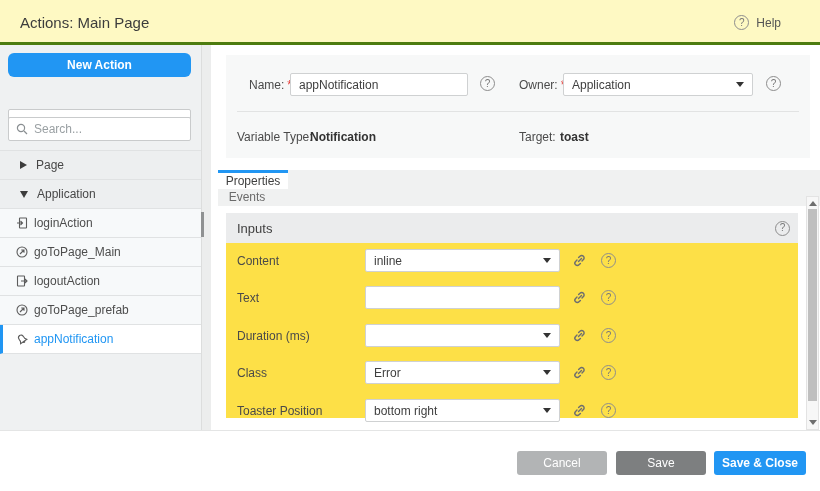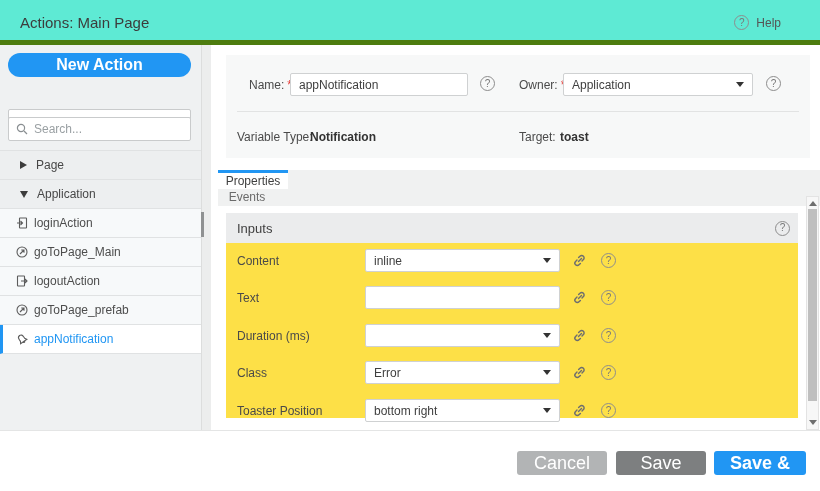--- a/index.html
+++ b/index.html
@@ -5,21 +5,21 @@
   * { margin:0; padding:0; box-sizing:border-box; }
   body { background:#fff; }
   .page {
     position:relative; width:820px; height:491px; overflow:hidden;
     background:#ffffff; font-family:"Liberation Sans","DejaVu Sans",sans-serif;
     font-size:12px; color:#3f3f3f;
   }
   
   .header {
     position:absolute; left:0; top:0; width:820px; height:45px;
-    background:#5eead4; border-bottom:5px solid #4d7c0f;
+    background:#fef9c3; border-bottom:3px solid #4d7c0f;
   }
   .header .title {
     position:absolute; left:20px; top:0; line-height:45px;
     font-size:15px; color:#3c3c3c;
   }
   .help-group {
     position:absolute; right:39px; top:0; height:45px;
     display:flex; align-items:center; gap:7px; cursor:pointer;
   }
   .help-circle {
@@ -37,22 +37,22 @@
   .side-track {
     position:absolute; left:201px; top:0; width:10px; height:385px;
     background:#eceded; border-left:1px solid #dcdddd;
   }
   .side-thumb {
     position:absolute; left:201px; top:167px; width:3px; height:25px;
     background:#8f9192;
   }
   .btn-new-action {
     position:absolute; left:8px; top:8px; width:183px; height:24px;
-    background:#2196f3; color:#fff; font-weight:bold; font-size:16px;
-    border:none; border-radius:12px; text-align:center; line-height:24px; cursor:pointer;
+    background:#2196f3; color:#fff; font-weight:bold; font-size:12px;
+    border:none; border-radius:6px; text-align:center; line-height:24px; cursor:pointer;
   }
   .filter-select {
     position:absolute; left:8px; top:40px; width:183px; height:25px;
     background:#fff; border:1px solid #c9cbcc; border-radius:2px;
     display:flex; align-items:center; padding:0 8px; cursor:pointer;margin-top:24px;
   }
   .filter-select .val { flex:1; color:#3f3f3f; }
   .search-box {
     position:absolute; left:8px; top:72px; width:183px; height:24px;
     background:#fff; border:1px solid #c9cbcc; border-radius:2px;
@@ -158,21 +158,21 @@
   .sb-up   { top:4px;    border-left:4px solid transparent; border-right:4px solid transparent; border-bottom:5px solid #6e6e6e; }
   .sb-down { bottom:4px; border-left:4px solid transparent; border-right:4px solid transparent; border-top:5px solid #6e6e6e; }
 
   
   .footer {
     position:absolute; left:0; top:430px; width:820px; height:61px;
     background:#fff; border-top:1px solid #e4e5e5;
   }
   .fbtn {
     position:absolute; top:20px; height:24px; border:none; border-radius:3px;
-    color:#fff; font-size:18px; font-family:inherit; cursor:pointer; line-height:24px;
+    color:#fff; font-size:12px; font-family:inherit; cursor:pointer; line-height:24px;
     text-align:center; padding:0;
   }
   .btn-cancel { left:517px; width:90px; background:#b2b4b5; }
   .btn-save   { left:616px; width:90px; background:#7d7f80; }
   .btn-saveclose { left:714px; width:92px; background:#2196f3; font-weight:bold; }
 </style>
 </head>
 <body>
 
 <div class="page">

